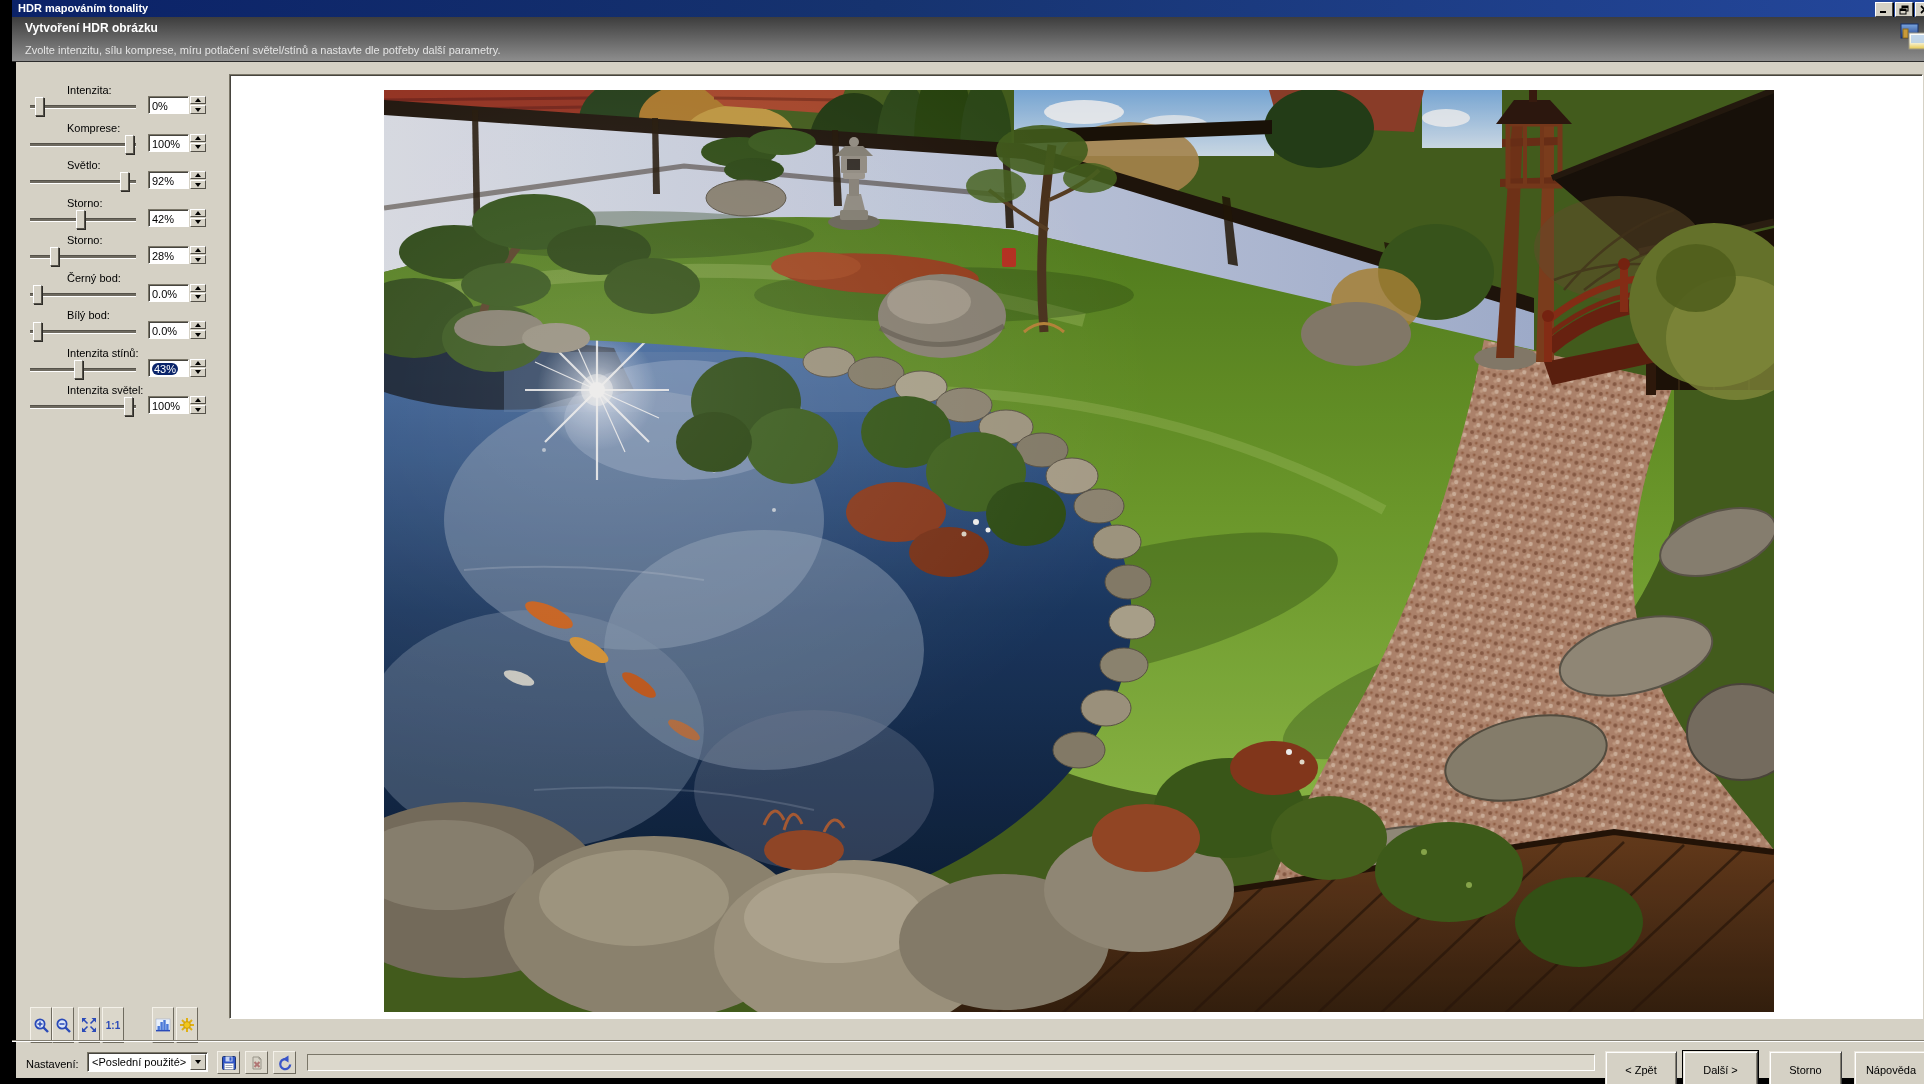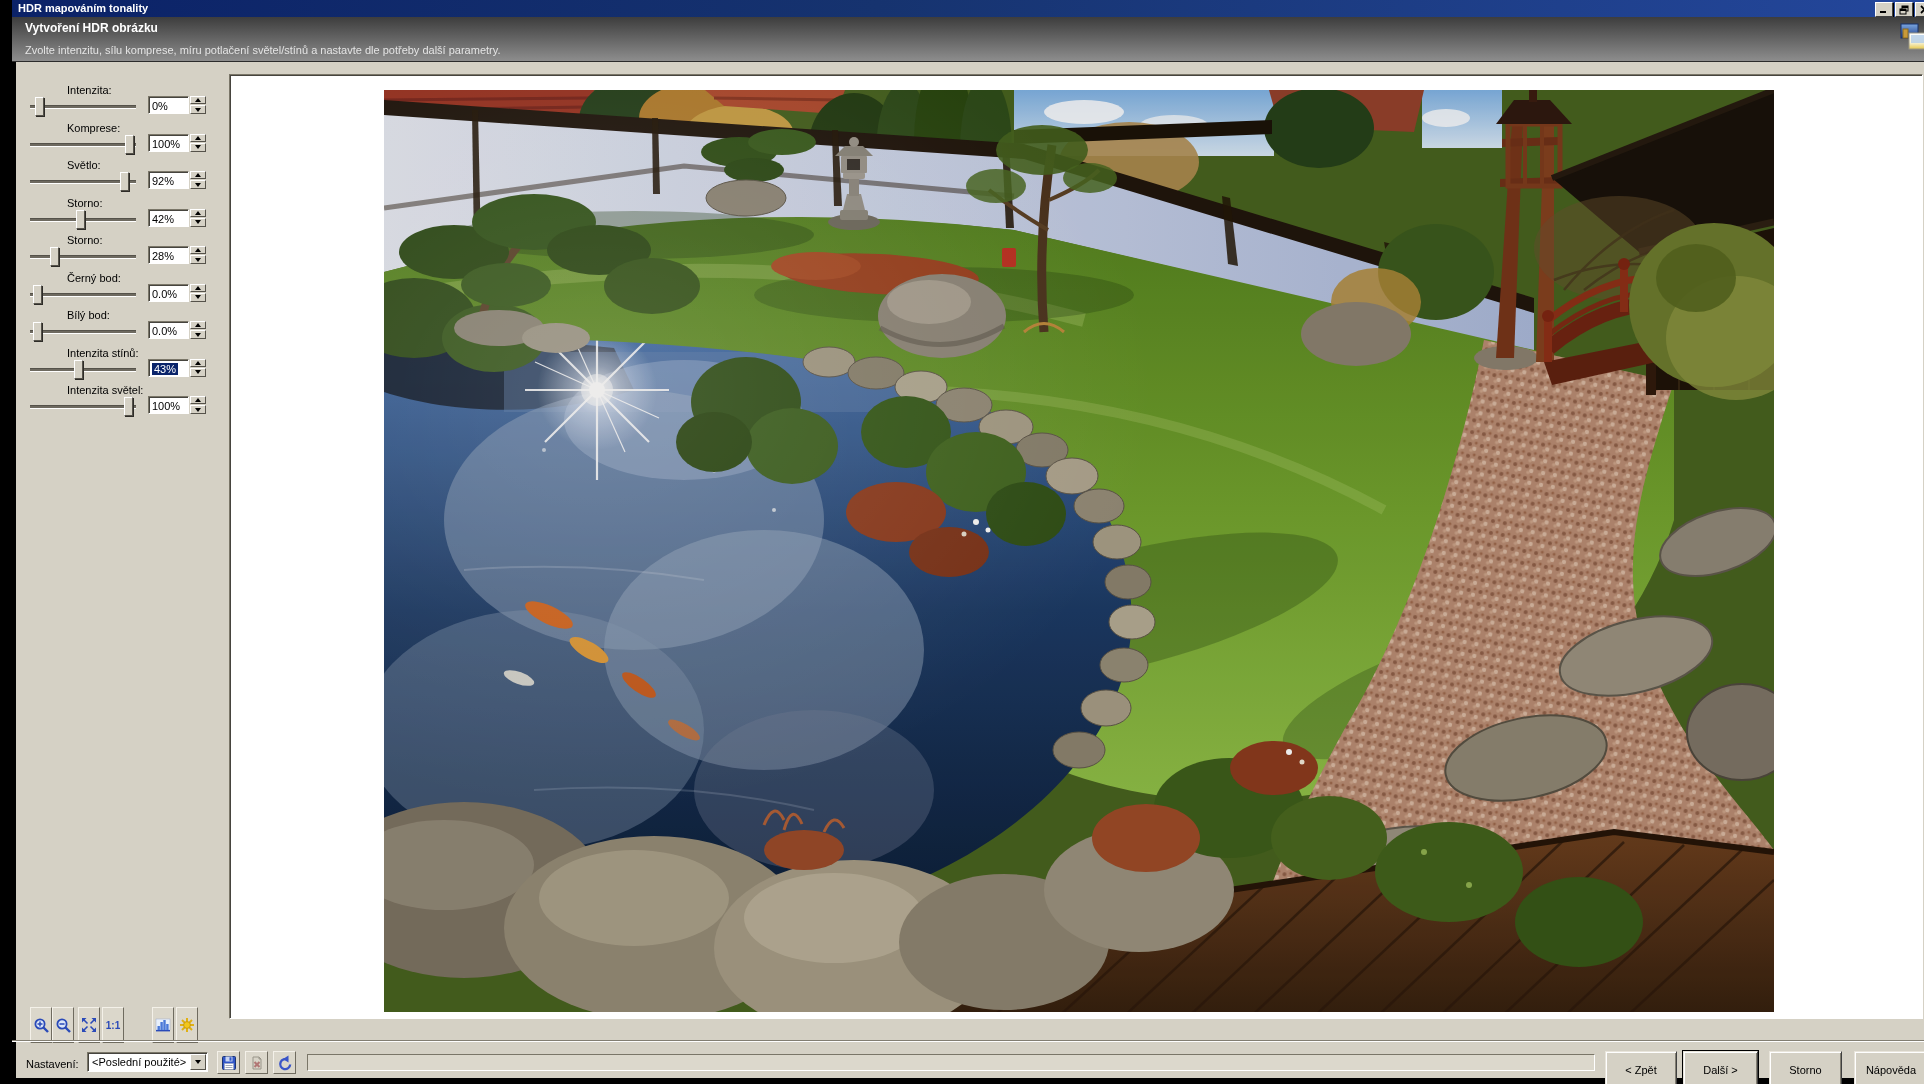--- a/index.html
+++ b/index.html
@@ -25,21 +25,21 @@
   .prow{position:relative;height:37.5px;}
   .plabel{position:absolute;left:14px;top:0;margin-left:41px;}
   .pslider{position:absolute;left:18px;top:13px;width:106px;height:19px;}
   .ptrack{position:absolute;left:0;top:8px;width:106px;height:2px;background:#6e6a60;
           border-bottom:1px solid #fff;border-top:1px solid #55524a;}
   .pthumb{position:absolute;top:0;width:9px;height:19px;background:#d5d1c5;border:1px solid;
           border-color:#fff #55524a #55524a #fff;box-shadow:1px 1px 0 #2e2c28;box-sizing:border-box;}
   .pvalue{position:absolute;left:136px;top:12px;width:41px;height:18px;background:#fff;border:1px solid;
           border-color:#7a7668 #fff #fff #7a7668;box-shadow:inset 1px 1px 0 #46443e;
           padding:3px 0 0 3px;box-sizing:border-box;}
-  .pvaltext.sel{background:#0a246a;color:#fff;padding:0 2px;}
+  .pvaltext.sel{background:#0a246a;color:#fff;padding:0 2px;border-radius:6px;}
   .pspin{position:absolute;left:178px;top:12px;width:16px;height:18px;}
   .spbtn{position:absolute;left:0;width:16px;height:8px;background:#d5d1c5;border:1px solid;
          border-color:#fff #55524a #55524a #fff;box-sizing:border-box;
          display:flex;align-items:center;justify-content:center;}
   .spbtn.dn{top:9px;height:9px;}
   .tri-up{width:0;height:0;border-left:3px solid transparent;border-right:3px solid transparent;border-bottom:4px solid #000;}
   .tri-dn{width:0;height:0;border-left:3px solid transparent;border-right:3px solid transparent;border-top:4px solid #000;}
   
   .preview{position:absolute;left:217px;top:74px;width:1694px;height:945px;background:#fff;
            border:1px solid;border-color:#7a7668 #fff #fff #7a7668;box-shadow:inset 1px 1px 0 #46443e;box-sizing:border-box;}

